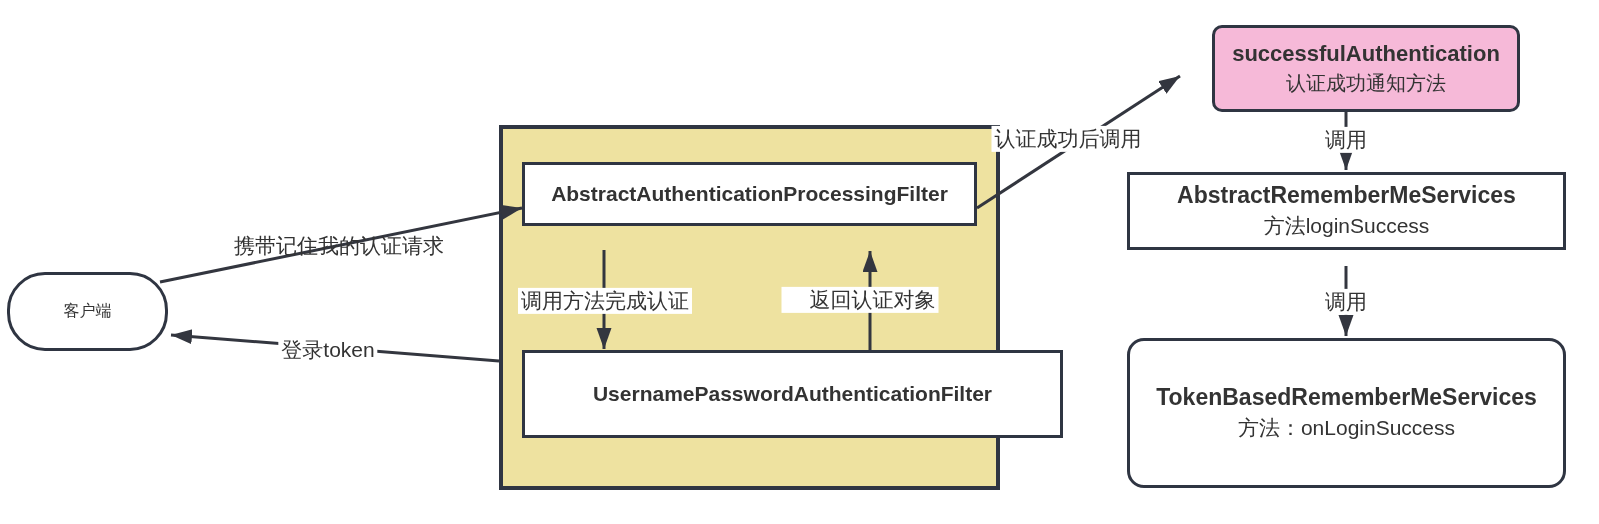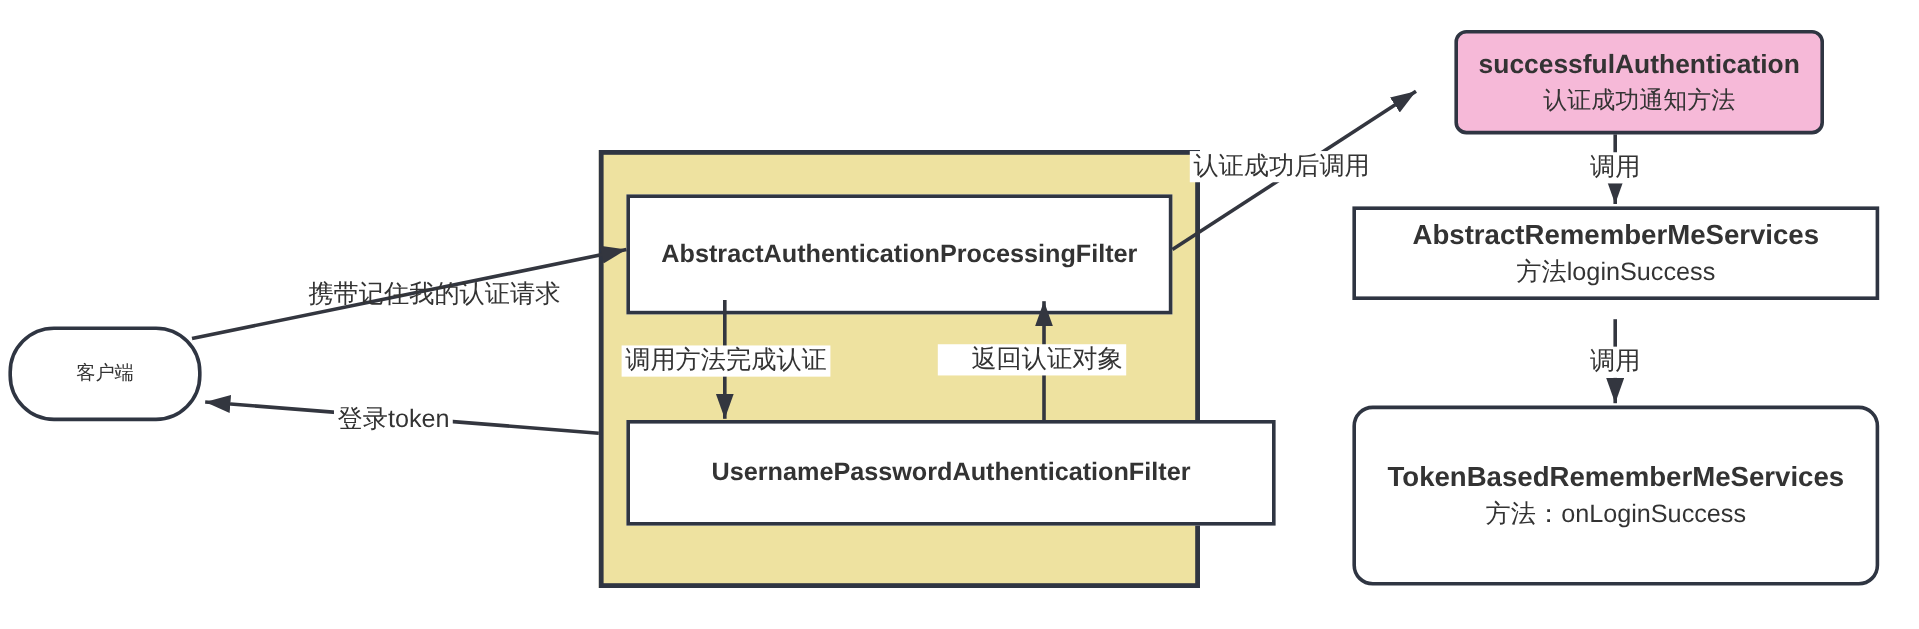--- a/index.html
+++ b/index.html
@@ -37,21 +37,21 @@
     border-radius: 38px;
     font-size: 16px;
   }
   .auth-container {
     left: 499px; top: 125px; width: 501px; height: 365px;
     background: var(--container-fill);
     border-width: 4px;
     z-index: 1;
   }
   .abstract-filter-node {
-    left: 522px; top: 162px; width: 455px; height: 100px;
+    left: 522px; top: 162px; width: 455px; height: 64px;
     font-weight: bold; font-size: 21px; white-space: nowrap;
   }
   .username-filter-node {
     left: 522px; top: 350px; width: 541px; height: 88px;
     font-weight: bold; font-size: 21px; white-space: nowrap;
   }
   .success-node {
     left: 1180px; top: 25px; width: 308px; height: 87px;
     background: var(--pink-fill);
     border-radius: 10px;
@@ -79,21 +79,21 @@
 
   .edge-label {
     position: absolute;
     transform: translate(-50%, -50%);
     font-size: 21px;
     white-space: nowrap;
     z-index: 4;
     line-height: 1.25;
   }
   .bg-white { background: #ffffff; padding: 0 3px; }
-  .lbl-request      { left: 362px;  top: 246px; }
+  .lbl-request      { left: 339px;  top: 246px; }
   .lbl-login-token  { left: 328px;  top: 350px; }
   .lbl-call-method  { left: 605px;  top: 301px; }
   .lbl-return-auth  { left: 860px;  top: 300px; padding-left: 28px; }
   .lbl-success-call { left: 1068px; top: 139px; }
   .lbl-call-top     { left: 1346px; top: 140px; }
   .lbl-call-bottom  { left: 1346px; top: 302px; }
 </style>
 </head>
 <body>
 

